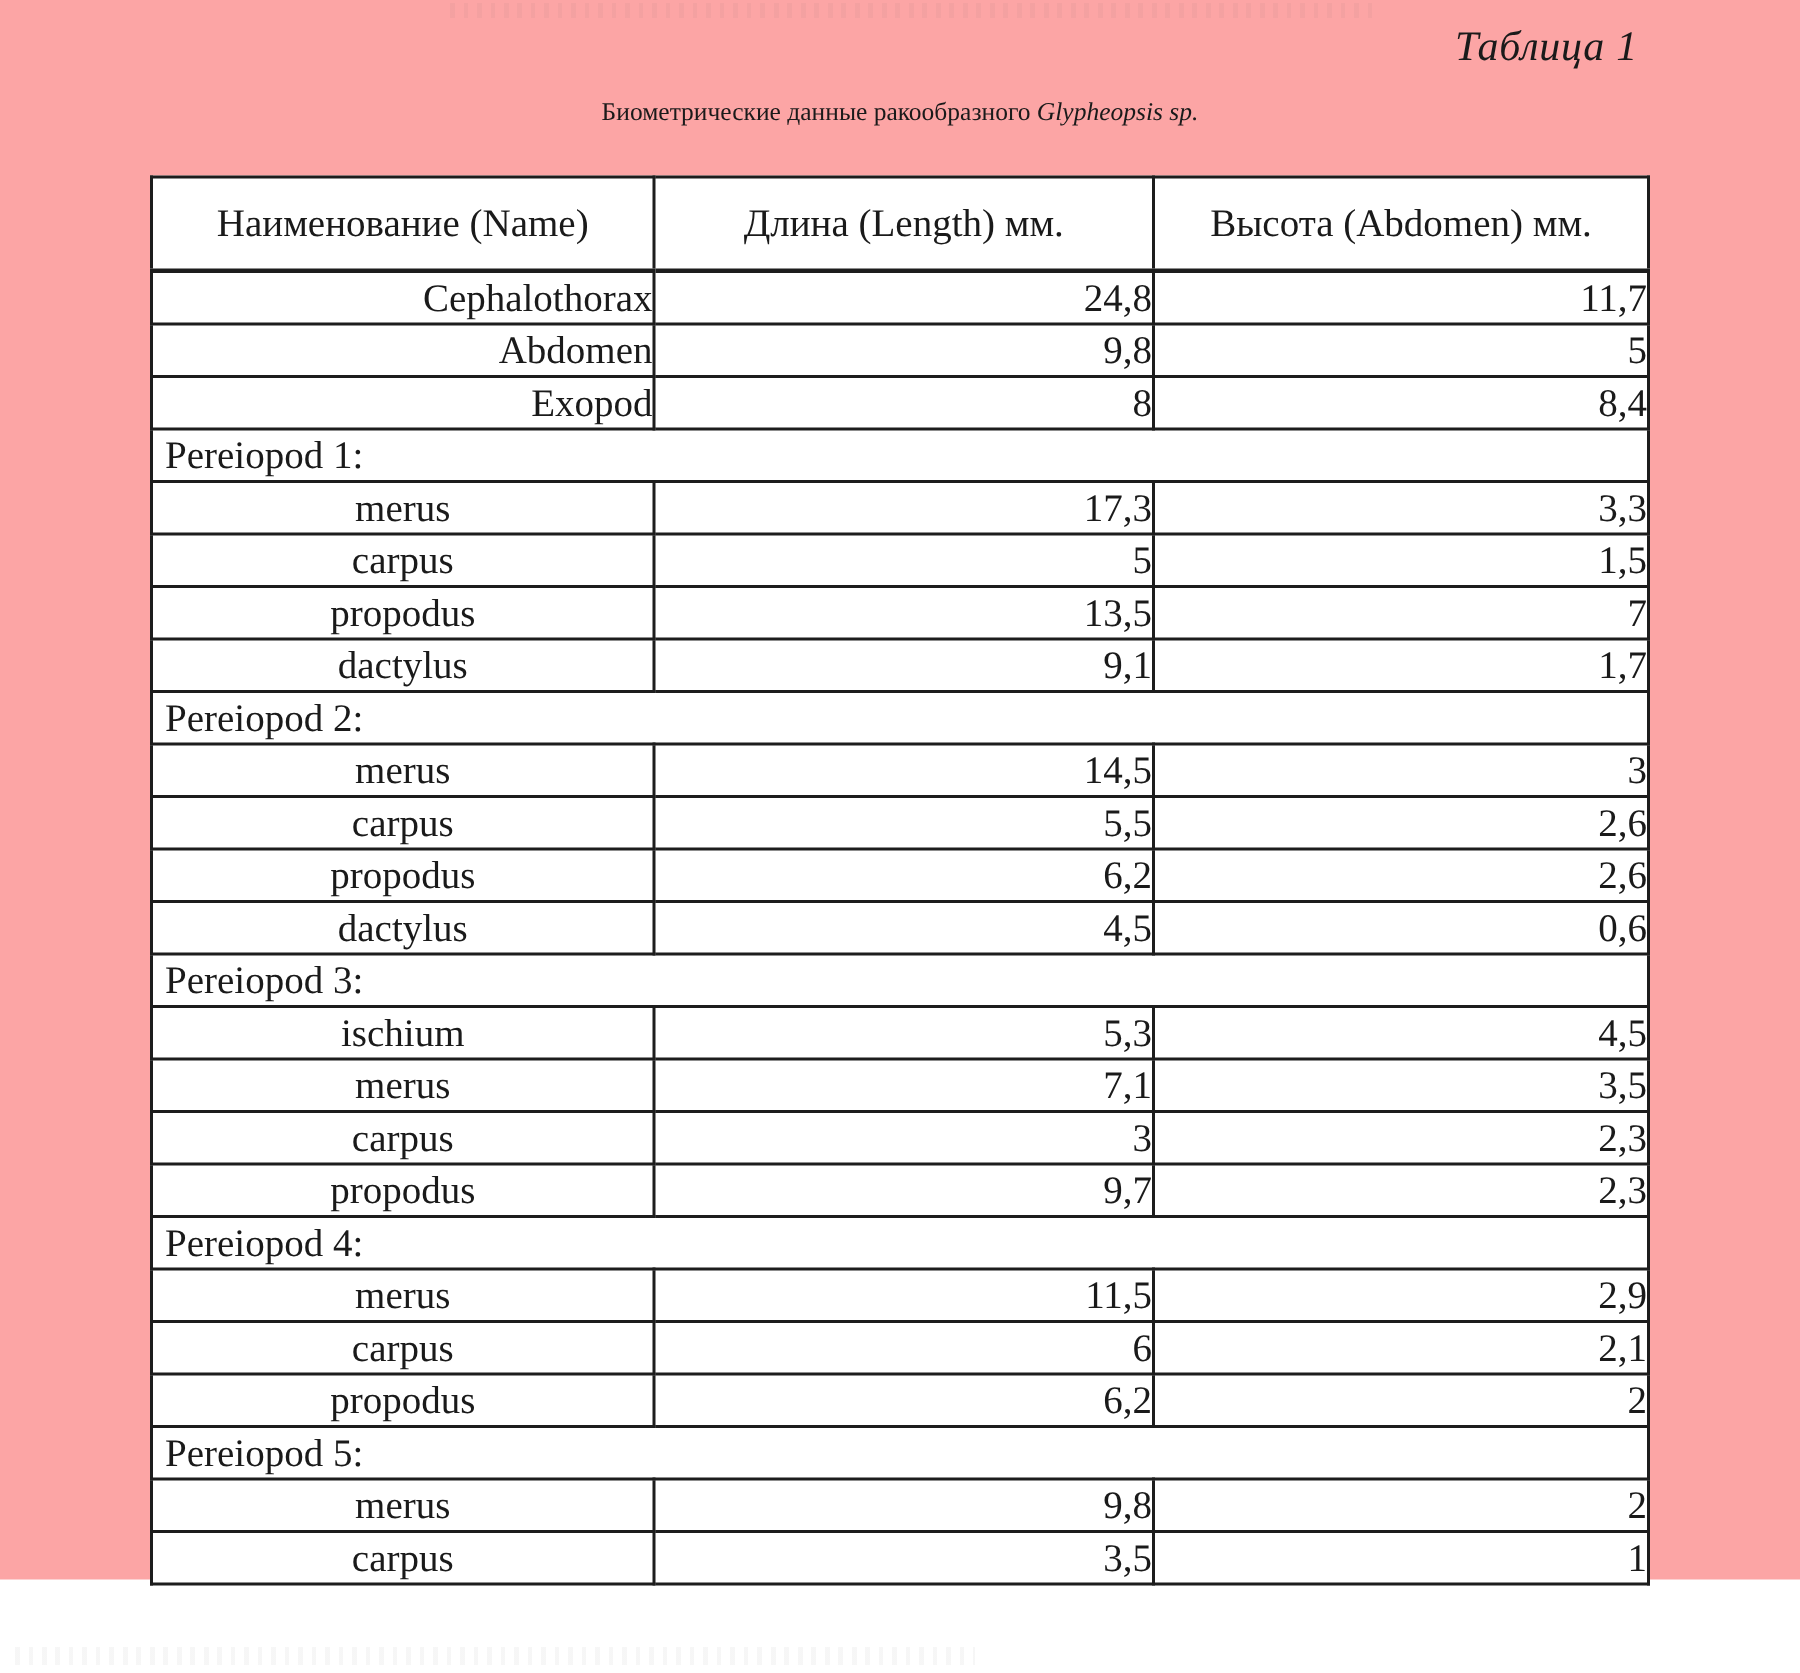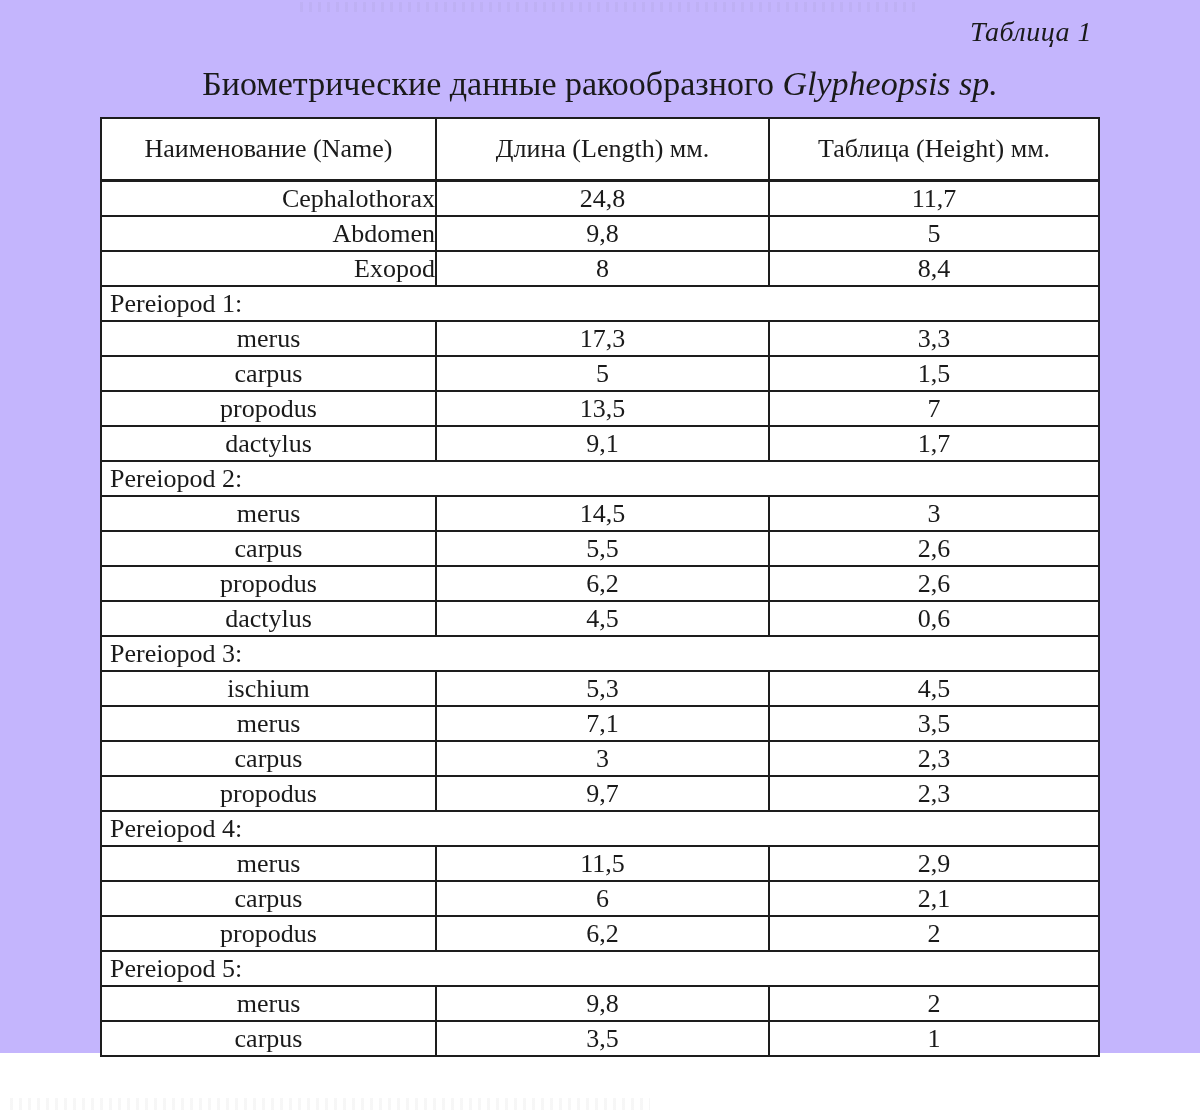--- a/index.html
+++ b/index.html
@@ -3,29 +3,29 @@
 <meta charset="utf-8">
 <style>
   * { margin: 0; padding: 0; box-sizing: border-box; }
   html, body { background: #ffffff; }
   body {
     width: 1200px; height: 1115px;
     font-family: "Liberation Serif", serif;
     color: #1a1a1a;
     overflow: hidden;
   }
-  .page { position: relative; width: 1200px; height: 1053px; background: #c4b5fd; }
+  .page { position: relative; width: 1200px; height: 1053px; background: #fca5a5; }
 
   .table-label {
     position: absolute; top: 16px; right: 108px;
     font-style: italic; font-size: 28px; letter-spacing: 0.5px;
   }
   .caption {
     position: absolute; top: 65px; left: 0; width: 100%;
-    text-align: center; font-size: 34px;
+    text-align: center; font-size: 17px;
   }
   .caption .sp { font-style: italic; }
 
   table.biometric {
     position: absolute; top: 117px; left: 100px;
     width: 998px;
     border-collapse: collapse; table-layout: fixed;
     background: #ffffff;
   }
   table.biometric th, table.biometric td {
@@ -33,21 +33,21 @@
     overflow: hidden; white-space: nowrap;
   }
   table.biometric th {
     height: 62px; font-weight: normal; font-size: 26px; 
     border-bottom-width: 3px;
     margin-top: 32px;
   }
   table.biometric td { height: 33px; font-size: 26px; line-height: 33px; }
   td.name-cell { text-align: right; padding-left: 12px; }
   td.name-cell.indent { text-align: center; padding-left: 0; }
-  td.num-cell { text-align: center; }
+  td.num-cell { text-align: right; }
   td.group-cell { text-align: left; padding-left: 8px; }
 
   
   .scan-noise {
     position: absolute; pointer-events: none; opacity: 0.05;
     background: repeating-linear-gradient(90deg, #555 0 3px, transparent 3px 9px);
   }
   .scan-noise.top { top: 2px; left: 300px; width: 620px; height: 10px; }
   .scan-noise.bottom { top: 1098px; left: 10px; width: 640px; height: 12px; }
 </style>
@@ -67,21 +67,21 @@
   <table class="biometric">
     <colgroup>
       <col style="width:335px">
       <col style="width:333px">
       <col style="width:330px">
     </colgroup>
     <thead>
       <tr>
         <th>Наименование (Name)</th>
         <th>Длина (Length) мм.</th>
-        <th>Таблица (Height) мм.</th>
+        <th>Высота (Abdomen) мм.</th>
       </tr>
     </thead>
     <tbody id="table-body">
         <tr>
           <td class="name-cell">Cephalothorax</td>
           <td class="num-cell">24,8</td>
           <td class="num-cell">11,7</td>
         </tr>
         <tr>
           <td class="name-cell">Abdomen</td>

